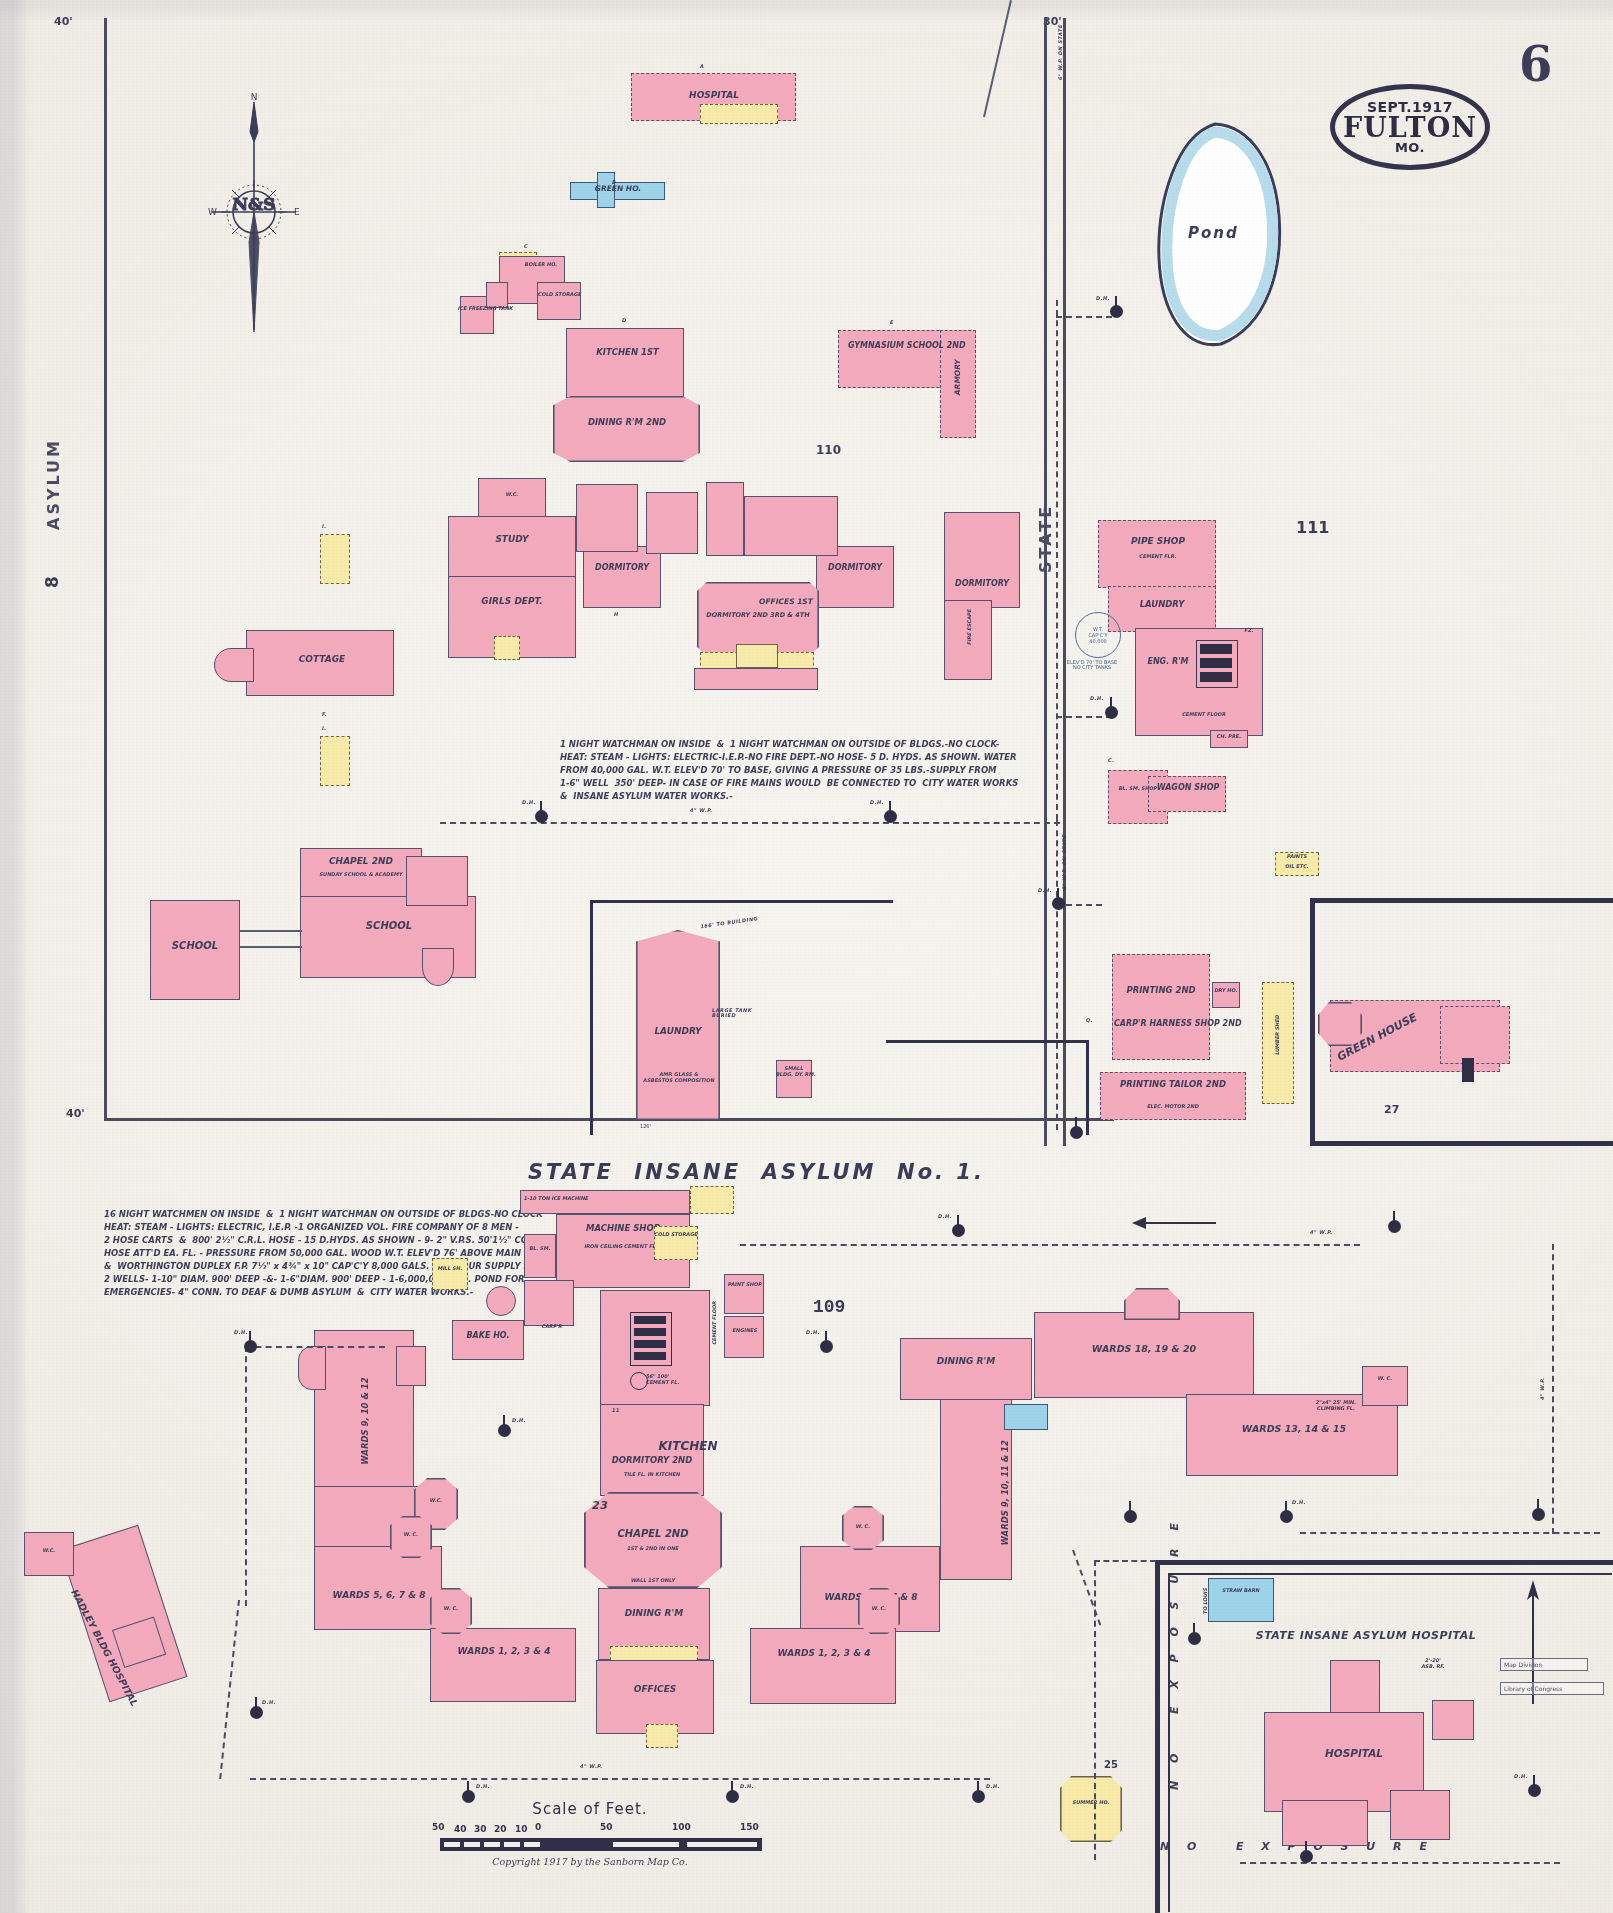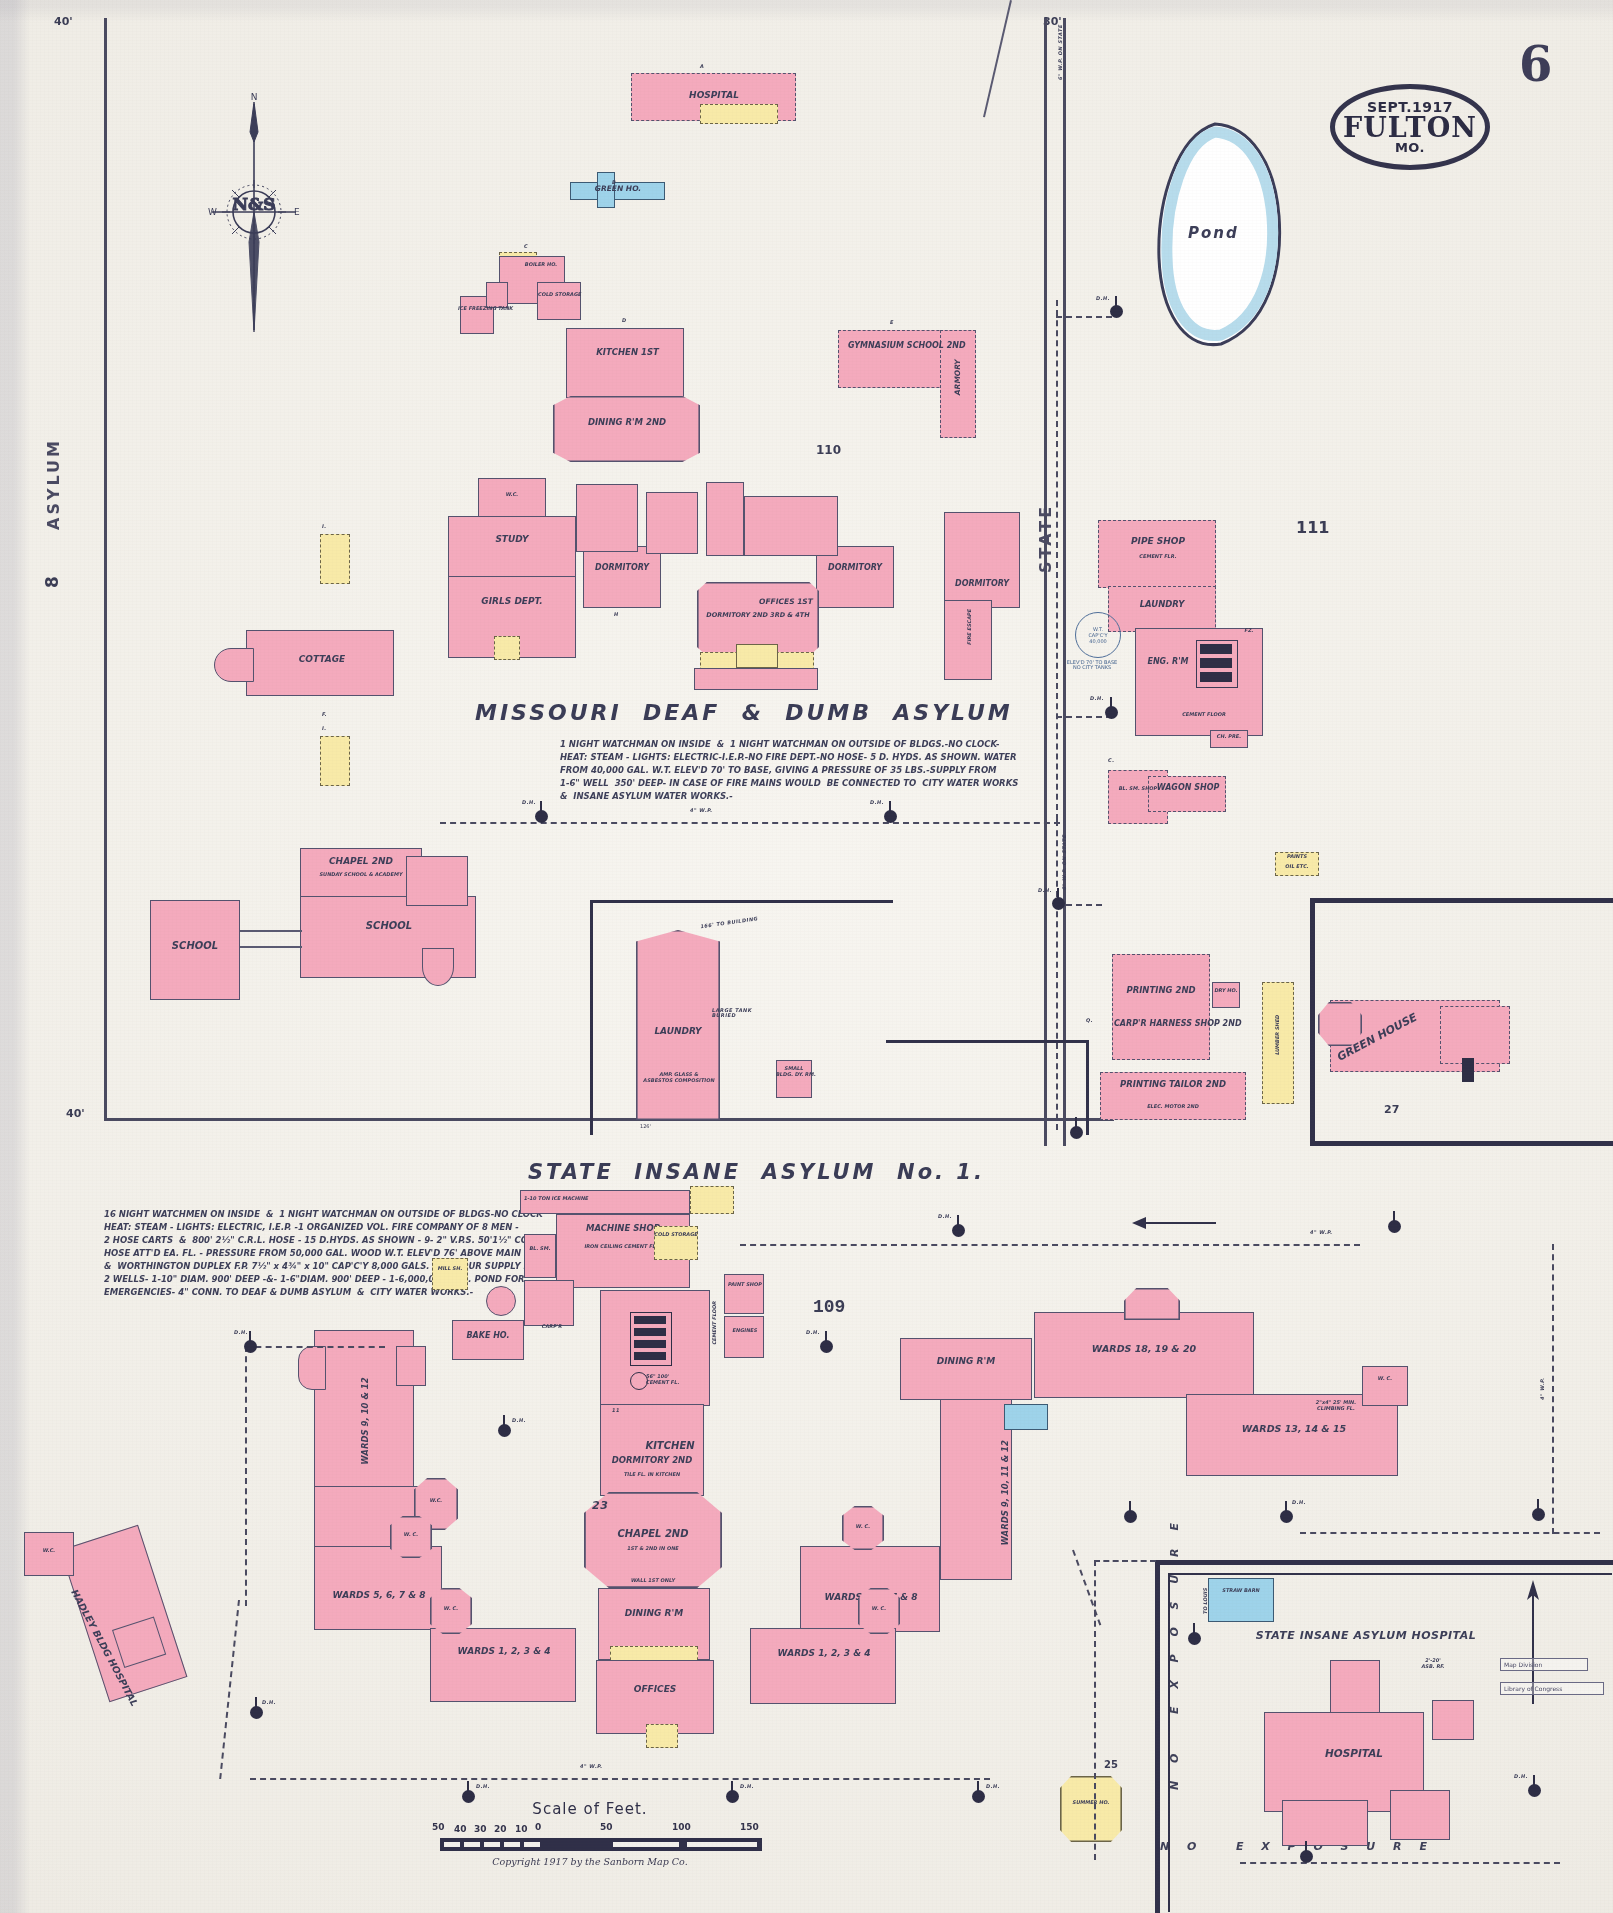--- a/index.html
+++ b/index.html
@@ -281,21 +281,20 @@
   <div class="bldg pink-d" style="left:1108px;top:770px;width:60px;height:54px;"></div>
   <div class="bldg pink-d" style="left:1148px;top:776px;width:78px;height:36px;"></div>
   <div class="bl micro" style="left:1112px;top:786px;width:52px;">BL. SM. SHOP</div>
   <div class="bl" style="left:1152px;top:784px;width:72px;font-size:8px;">WAGON SHOP</div>
   <div class="lbl hand micro" style="left:1108px;top:758px;">C.</div>
 
   <div class="bldg yellow" style="left:1275px;top:852px;width:44px;height:24px;"></div>
   <div class="bl micro" style="left:1276px;top:854px;width:42px;">PAINTS</div>
   <div class="bl micro" style="left:1276px;top:864px;width:42px;">OIL ETC.</div>
 
-  <div class="bigtitle" style="left:475px;top:700px;font-size:22px;letter-spacing:3px;">MISSOURI  DEAF  &amp;  DUMB  ASYLUM</div>
   <div class="notes" style="left:560px;top:738px;">1 NIGHT WATCHMAN ON INSIDE  &amp;  1 NIGHT WATCHMAN ON OUTSIDE OF BLDGS.-NO CLOCK-
 HEAT: STEAM - LIGHTS: ELECTRIC-I.E.P.-NO FIRE DEPT.-NO HOSE- 5 D. HYDS. AS SHOWN. WATER
 FROM 40,000 GAL. W.T. ELEV'D 70' TO BASE, GIVING A PRESSURE OF 35 LBS.-SUPPLY FROM
 1-6" WELL  350' DEEP- IN CASE OF FIRE MAINS WOULD  BE CONNECTED TO  CITY WATER WORKS
 &amp;  INSANE ASYLUM WATER WORKS.-</div>
 
   <div class="bldg pink" style="left:300px;top:848px;width:122px;height:58px;"></div>
   <div class="bl" style="left:304px;top:856px;width:114px;font-size:9px;">CHAPEL 2ND</div>
   <div class="bl micro" style="left:304px;top:872px;width:114px;">SUNDAY SCHOOL &amp; ACADEMY</div>
   <div class="bldg pink" style="left:300px;top:896px;width:176px;height:82px;"></div>
@@ -405,21 +404,21 @@
   <div style="position:absolute;left:634px;top:1316px;width:32px;height:8px;background:#2e2e46;"></div>
   <div style="position:absolute;left:634px;top:1328px;width:32px;height:8px;background:#2e2e46;"></div>
   <div style="position:absolute;left:634px;top:1340px;width:32px;height:8px;background:#2e2e46;"></div>
   <div style="position:absolute;left:634px;top:1352px;width:32px;height:8px;background:#2e2e46;"></div>
   <div style="position:absolute;left:630px;top:1372px;width:16px;height:16px;border-radius:50%;border:1.6px solid #2e2e46;"></div>
   <div class="bl micro" style="left:646px;top:1374px;width:60px;text-align:left;">56" 100'
 CEMENT FL.</div>
   <div class="bl micro" style="left:692px;top:1320px;width:46px;transform:rotate(-90deg);transform-origin:center;">CEMENT FLOOR</div>
 
   <div class="bldg pink" style="left:600px;top:1404px;width:104px;height:92px;"></div>
-  <div class="bl" style="left:620px;top:1440px;width:100px;font-size:10px;">KITCHEN</div>
+  <div class="bl" style="left:638px;top:1440px;width:100px;font-size:12px;">KITCHEN</div>
   <div class="bl" style="left:602px;top:1456px;width:100px;font-size:8.5px;">DORMITORY 2ND</div>
   <div class="bl micro" style="left:602px;top:1472px;width:100px;">TILE FL. IN KITCHEN</div>
   <div class="lbl hand micro" style="left:612px;top:1408px;">11</div>
 
   <div class="bldg pink" style="left:584px;top:1492px;width:138px;height:96px;
        clip-path:polygon(0 22%,18% 0,82% 0,100% 22%,100% 78%,82% 100%,18% 100%,0 78%);
        border:none;box-shadow:inset 0 0 0 1.8px #54526e;"></div>
   <div class="bl" style="left:586px;top:1528px;width:134px;font-size:10px;">CHAPEL 2ND</div>
   <div class="bl micro" style="left:586px;top:1546px;width:134px;">1ST &amp; 2ND IN ONE</div>
   <div class="bl micro" style="left:586px;top:1578px;width:134px;">WALL 1ST ONLY</div>

